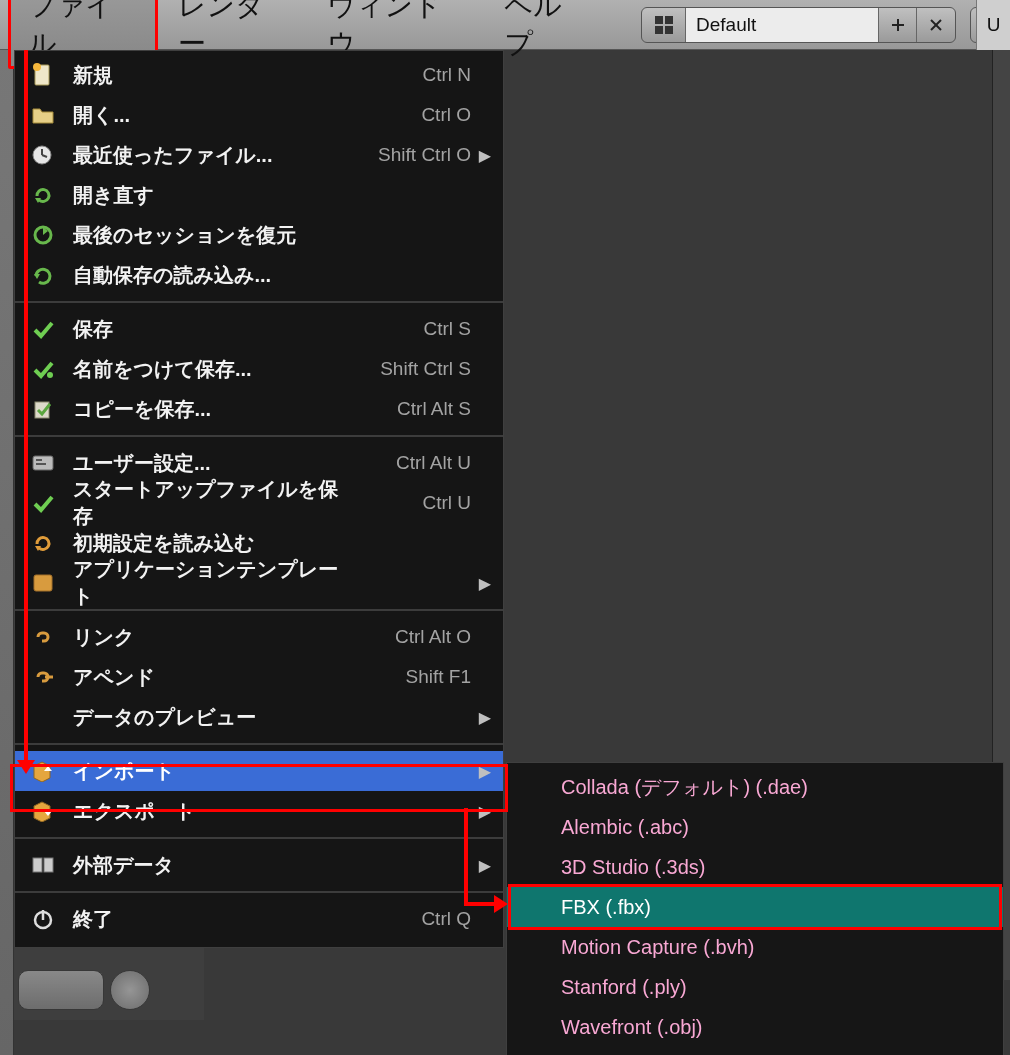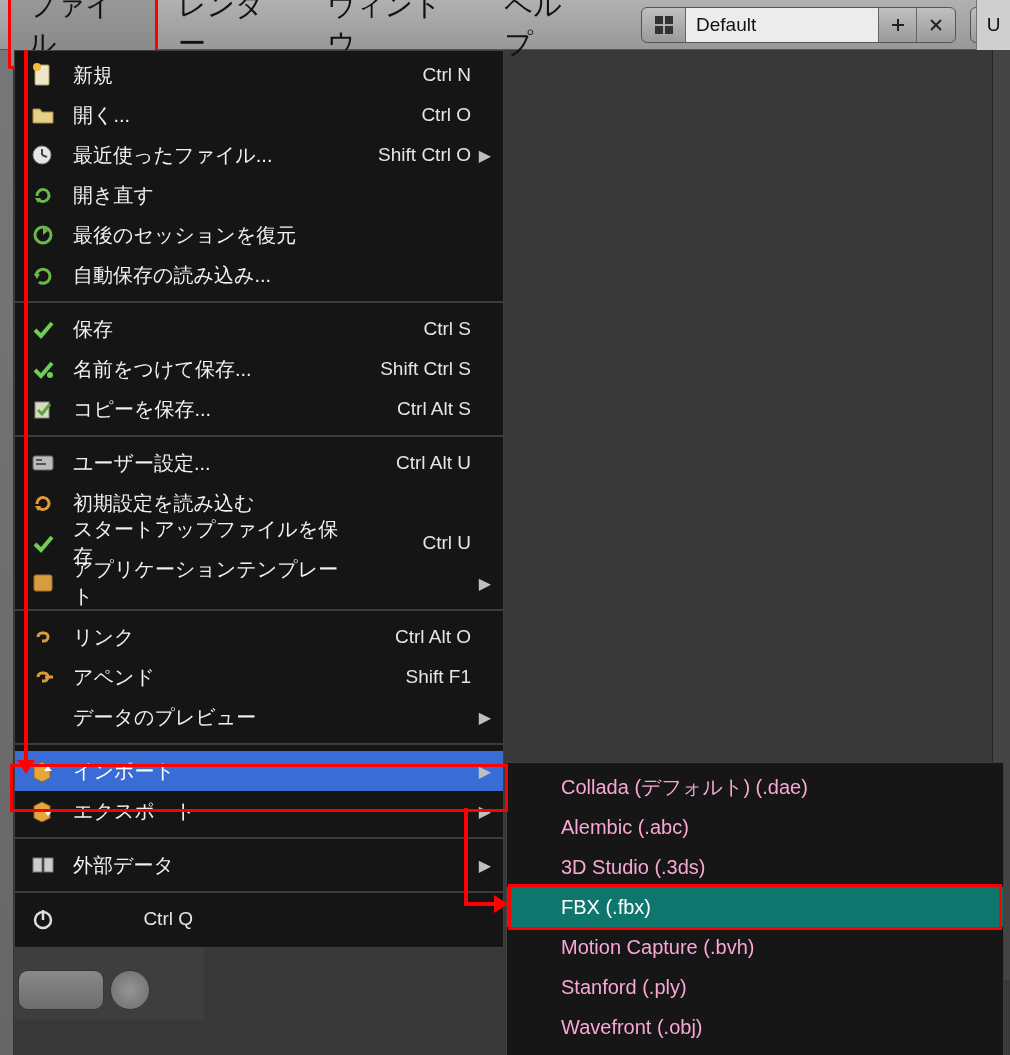--- a/index.html
+++ b/index.html
@@ -122,23 +122,23 @@
   }
   .dropdown .row.hovered{
     background:#3a6cd6;
     color:#fff;
   }
   .dropdown .row .ic{
     width:32px; height:28px; margin-right:14px;
     display:flex;align-items:center;justify-content:center;
     flex-shrink:0;
   }
-  .dropdown .row .label{flex:1;}
+  .dropdown .row .label{flex:1;font-weight:bold;}
   .dropdown .row .shortcut{
-    color:#e5e5e5; font-size:19px;
+    color:#a3a3a3; font-size:19px;
     text-align:right; min-width:120px;
   }
   .dropdown .row .arrow{
     width:20px;text-align:right;color:#bfbfbf;font-size:16px;
   }
   .dropdown .sep{
     height:2px;
     margin:6px 0;
     background:#3c3c3c;
   }
@@ -394,39 +394,39 @@
           <rect x="5" y="10" width="10" height="2" fill="#555"></rect>
         </svg>
     </span>
     <span class="label">ユーザー設定...</span>
     <span class="shortcut">Ctrl Alt U</span>
     <span class="arrow"></span>
   </div>
 
   <div class="row">
     <span class="ic">
+      <svg width="22" height="20">
+          <polyline points="3,11 9,17 20,4" fill="none" stroke="#6fce52" stroke-width="4"></polyline>
+        </svg>
+    </span>
+    <span class="label">スタートアップファイルを保存</span>
+    <span class="shortcut">Ctrl U</span>
+    <span class="arrow"></span>
+  </div>
+
+  <div class="row">
+    <span class="ic">
       <svg width="24" height="22">
           <path d="M6 12a6 6 0 1 1 2 4" fill="none" stroke="#e09c3a" stroke-width="3"></path>
           <polygon points="4,14 10,14 7,19" fill="#e09c3a"></polygon>
         </svg>
     </span>
     <span class="label">初期設定を読み込む</span>
     <span class="shortcut"></span>
       <span class="arrow"></span>
-  </div>
-
-  <div class="row">
-    <span class="ic">
-      <svg width="22" height="20">
-          <polyline points="3,11 9,17 20,4" fill="none" stroke="#6fce52" stroke-width="4"></polyline>
-        </svg>
-    </span>
-    <span class="label">スタートアップファイルを保存</span>
-    <span class="shortcut">Ctrl U</span>
-    <span class="arrow"></span>
   </div>
 
   <div class="row">
     <span class="ic">
       <svg width="24" height="22">
           <rect x="3" y="3" width="18" height="16" rx="2" fill="#d89b3e" stroke="#a3702a"></rect>
         </svg>
     </span>
     <span class="label">アプリケーションテンプレート</span>
     <span class="shortcut"></span>
@@ -507,20 +507,21 @@
 
   <div class="sep"></div>
 
   <div class="row">
     <span class="ic">
       <svg width="22" height="22">
           <circle cx="11" cy="12" r="8" fill="none" stroke="#ddd" stroke-width="2.5"></circle>
           <line x1="11" y1="2" x2="11" y2="12" stroke="#ddd" stroke-width="2.5"></line>
         </svg>
     </span>
+    <span class="label">終了</span>
     <span class="shortcut">Ctrl Q</span>
     <span class="arrow"></span>
   </div>
 </div>
 
 <div class="submenu">
   <div class="row">
       <span>Collada (デフォルト) (.dae)</span>
     </div>
   <div class="row">

